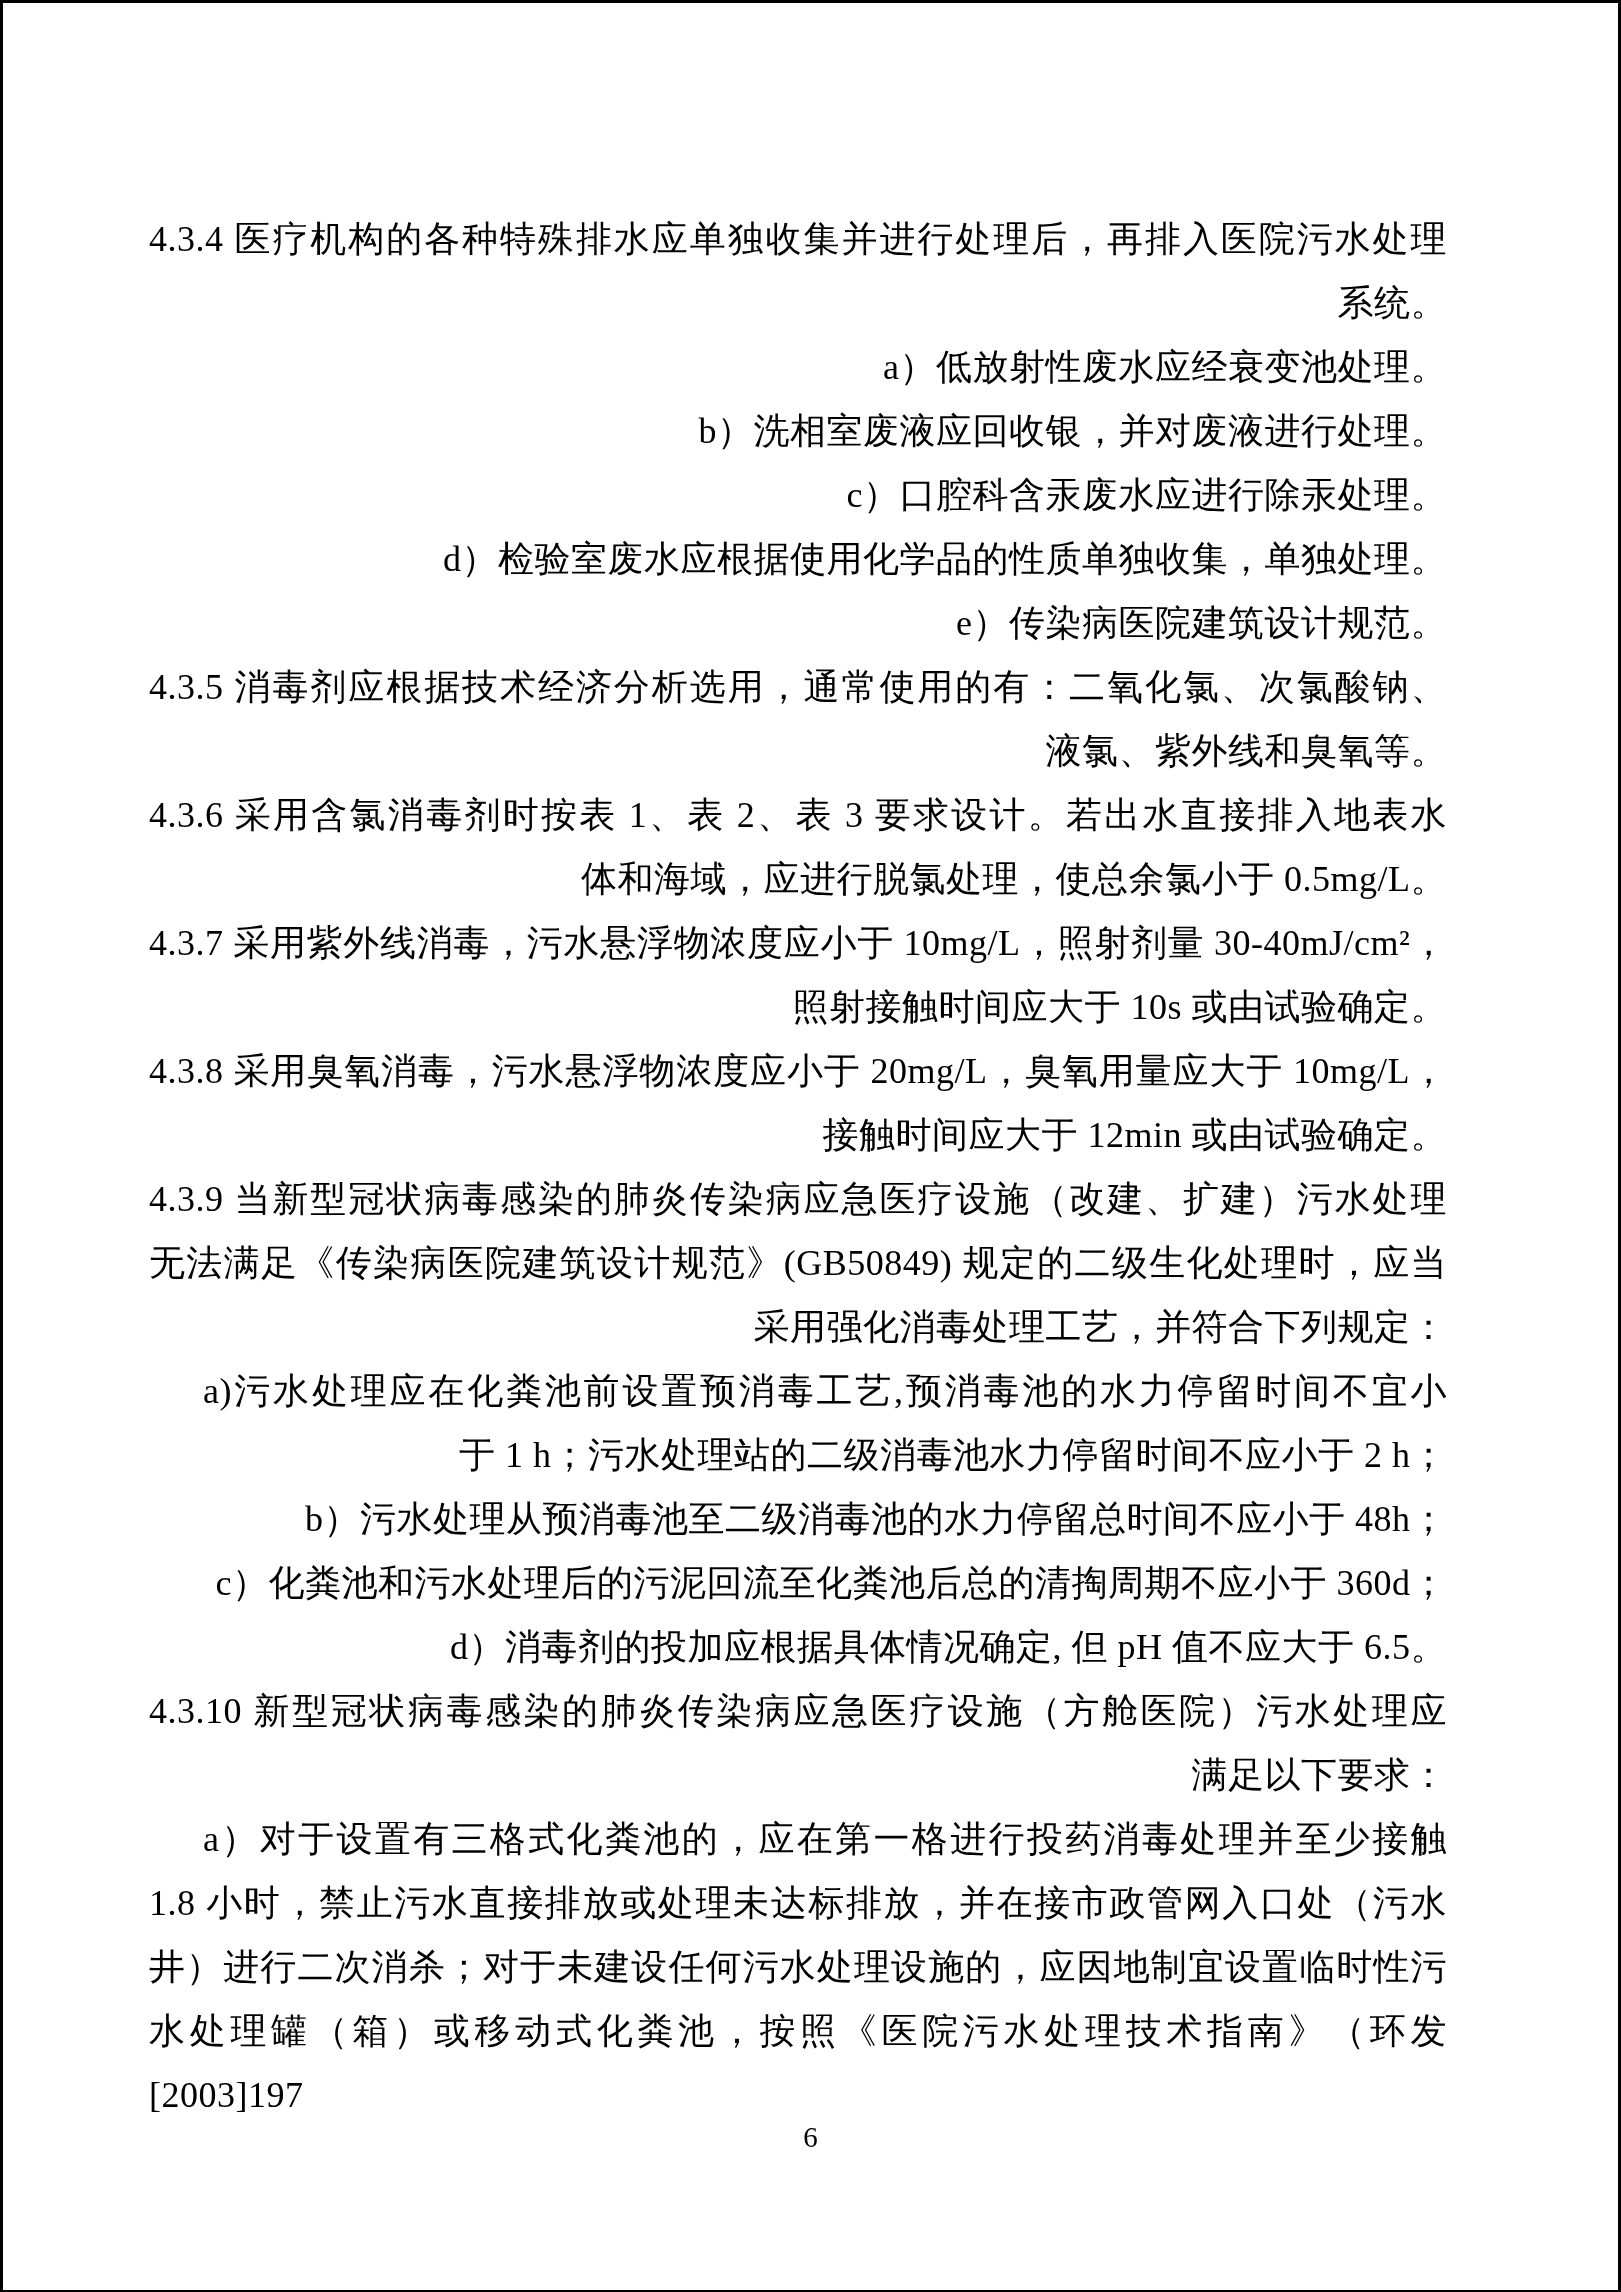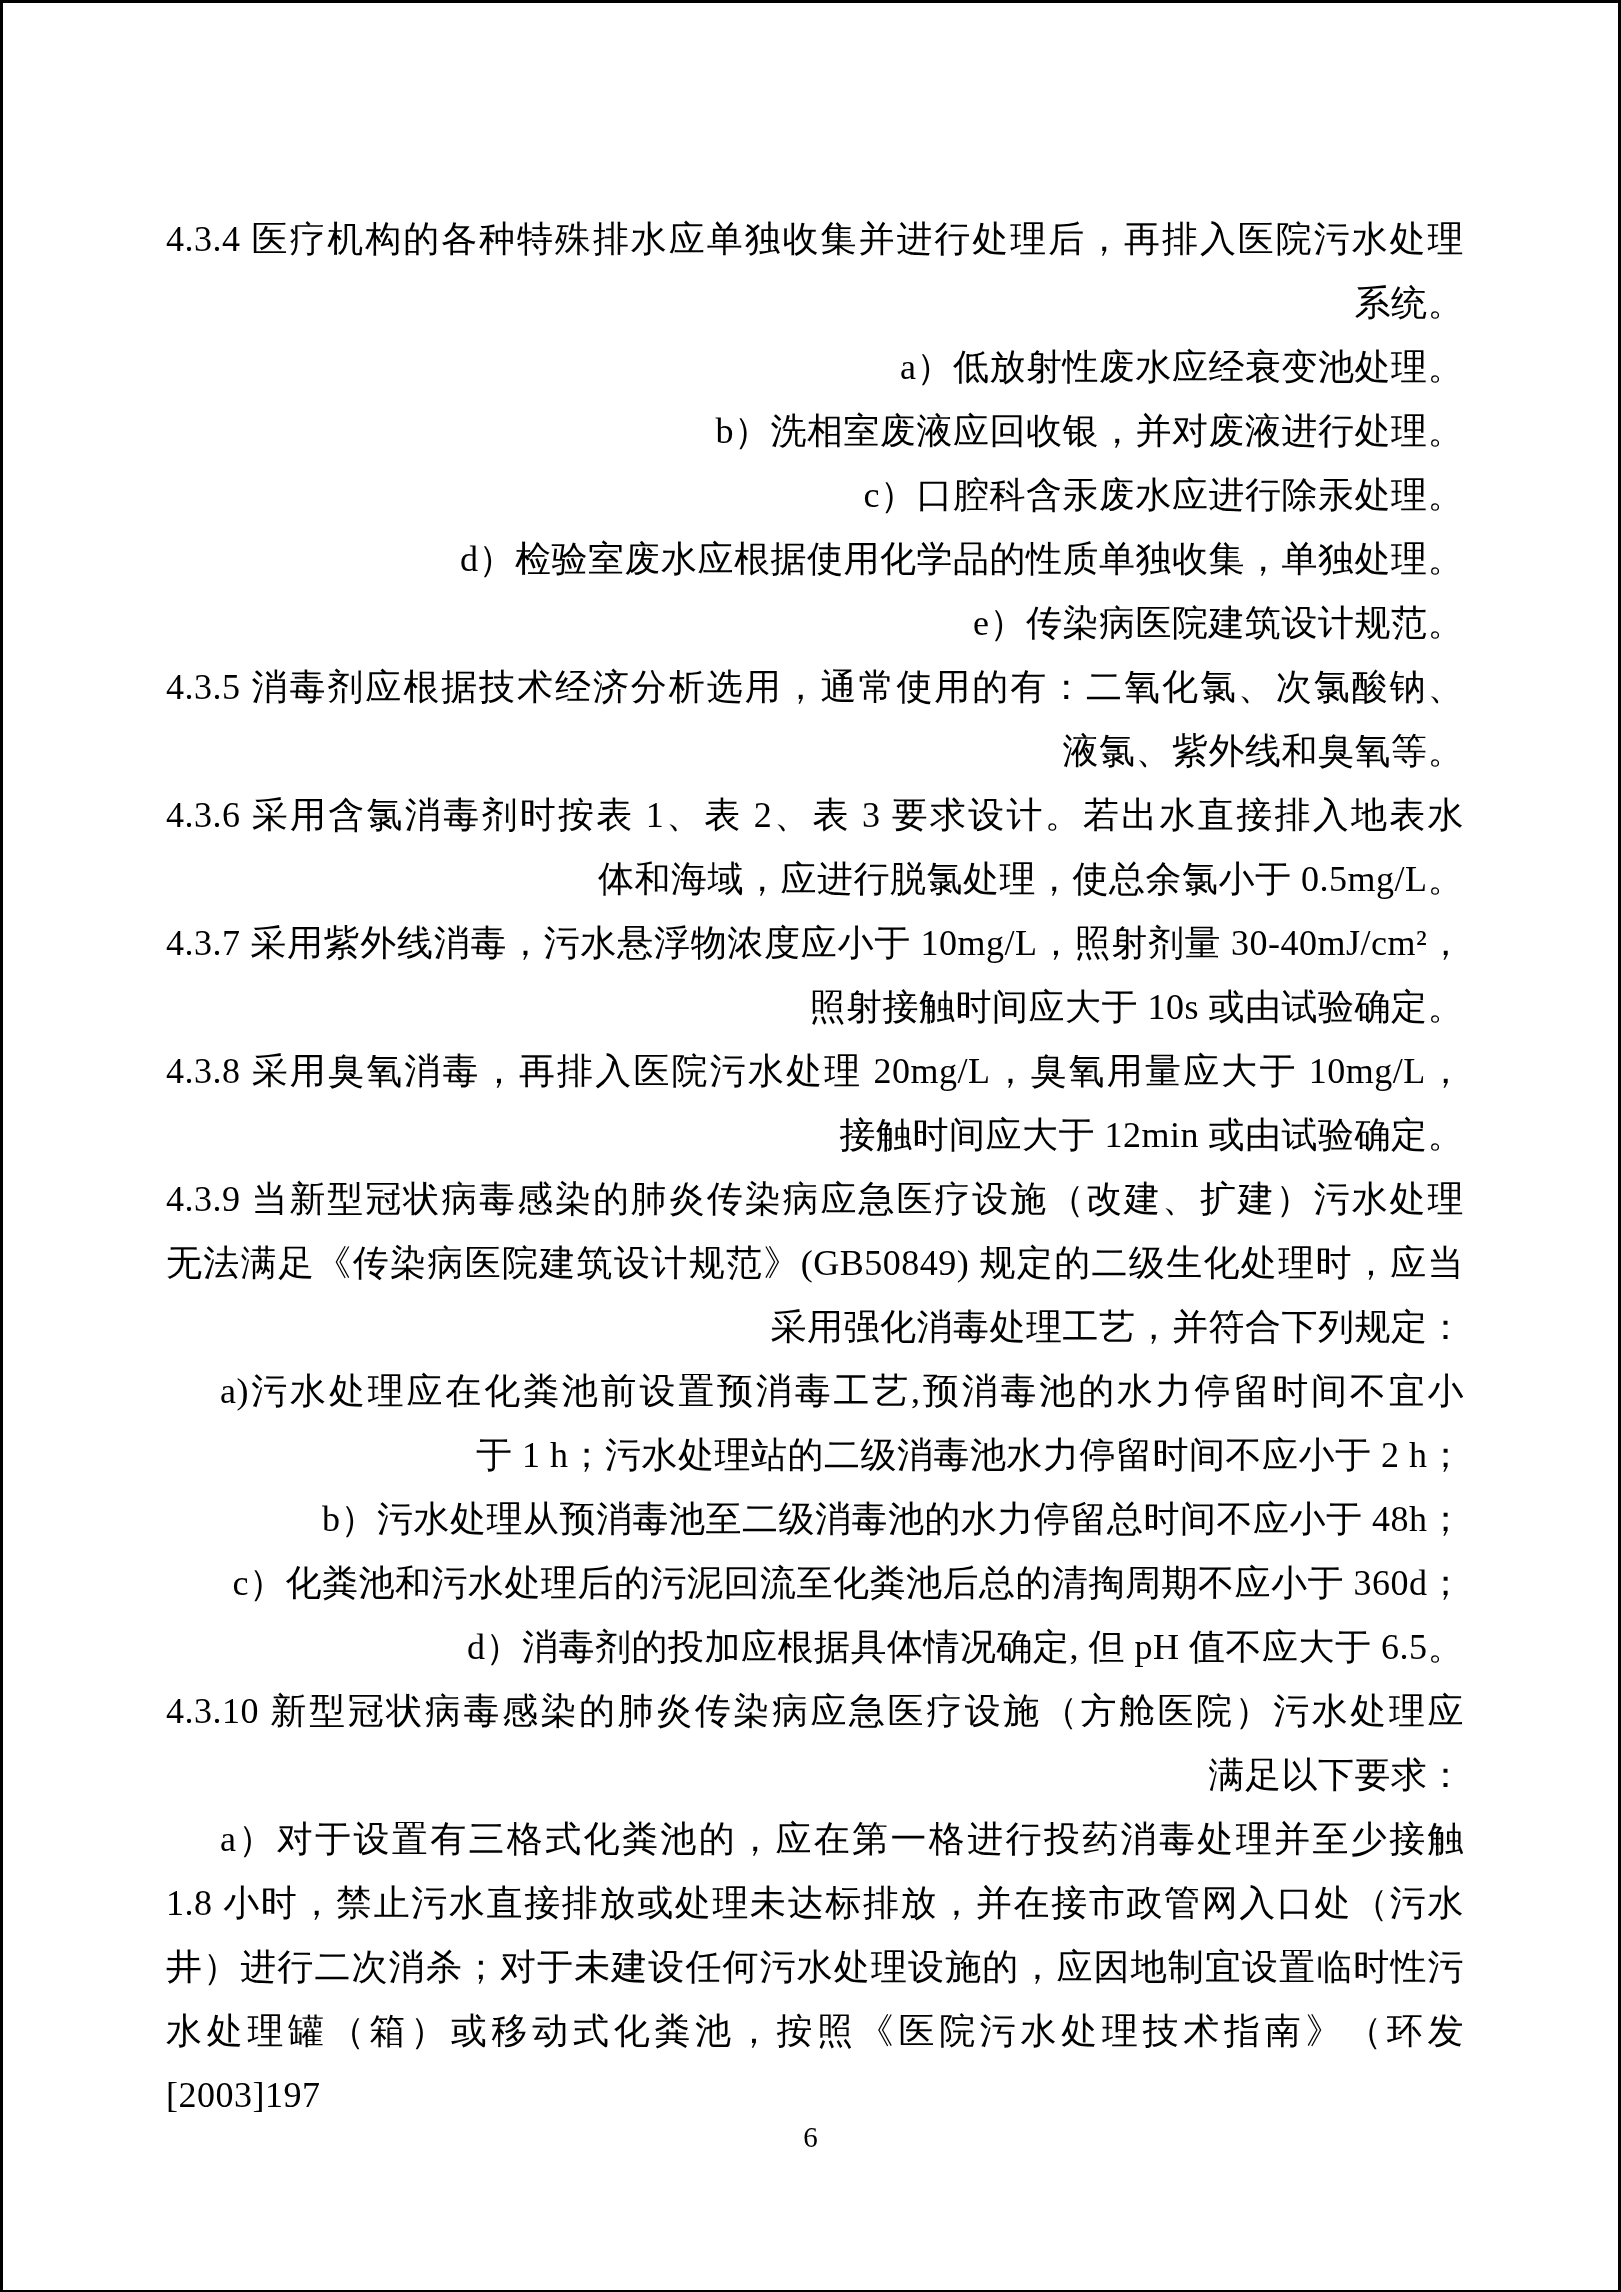--- a/index.html
+++ b/index.html
@@ -7,21 +7,21 @@
     width: 1621px;
     height: 2293px;
     box-sizing: border-box;
     border: 3.9px solid #000000;
     position: relative;
     font-family: "Liberation Serif", "DejaVu Serif", serif;
     color: #000000;
   }
   .content {
     position: absolute;
-    left: 163px;
+    left: 146px;
     top: 204px;
     width: 1298px;
   }
   .line {
     height: 64px;
     line-height: 64px;
     font-size: 36px;
     text-align: right;
     white-space: normal;
     letter-spacing: 0.5px;
@@ -53,21 +53,21 @@
   <div class="line ind">b）洗相室废液应回收银，并对废液进行处理。</div>
   <div class="line ind">c）口腔科含汞废水应进行除汞处理。</div>
   <div class="line ind">d）检验室废水应根据使用化学品的性质单独收集，单独处理。</div>
   <div class="line ind">e）传染病医院建筑设计规范。</div>
   <div class="line j">4.3.5 消毒剂应根据技术经济分析选用，通常使用的有：二氧化氯、次氯酸钠、</div>
   <div class="line">液氯、紫外线和臭氧等。</div>
   <div class="line j">4.3.6 采用含氯消毒剂时按表 1、表 2、表 3 要求设计。若出水直接排入地表水</div>
   <div class="line">体和海域，应进行脱氯处理，使总余氯小于 0.5mg/L。</div>
   <div class="line j">4.3.7 采用紫外线消毒，污水悬浮物浓度应小于 10mg/L，照射剂量 30-40mJ/cm²，</div>
   <div class="line">照射接触时间应大于 10s 或由试验确定。</div>
-  <div class="line j">4.3.8 采用臭氧消毒，再排入医院污水处理 20mg/L，臭氧用量应大于 10mg/L，</div>
+  <div class="line j">4.3.8 采用臭氧消毒，污水悬浮物浓度应小于 20mg/L，臭氧用量应大于 10mg/L，</div>
   <div class="line">接触时间应大于 12min 或由试验确定。</div>
   <div class="line j">4.3.9 当新型冠状病毒感染的肺炎传染病应急医疗设施（改建、扩建）污水处理</div>
   <div class="line j">无法满足《传染病医院建筑设计规范》(GB50849) 规定的二级生化处理时，应当</div>
   <div class="line">采用强化消毒处理工艺，并符合下列规定：</div>
   <div class="line ind j">a)污水处理应在化粪池前设置预消毒工艺,预消毒池的水力停留时间不宜小</div>
   <div class="line">于 1 h；污水处理站的二级消毒池水力停留时间不应小于 2 h；</div>
   <div class="line ind">b）污水处理从预消毒池至二级消毒池的水力停留总时间不应小于 48h；</div>
   <div class="line ind">c）化粪池和污水处理后的污泥回流至化粪池后总的清掏周期不应小于 360d；</div>
   <div class="line ind">d）消毒剂的投加应根据具体情况确定, 但 pH 值不应大于 6.5。</div>
   <div class="line j">4.3.10 新型冠状病毒感染的肺炎传染病应急医疗设施（方舱医院）污水处理应</div>

